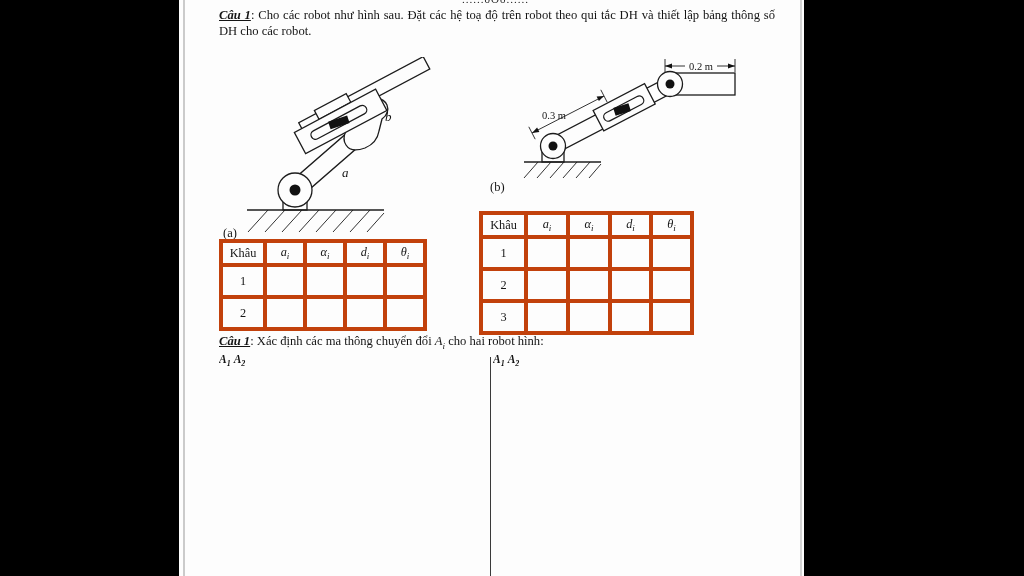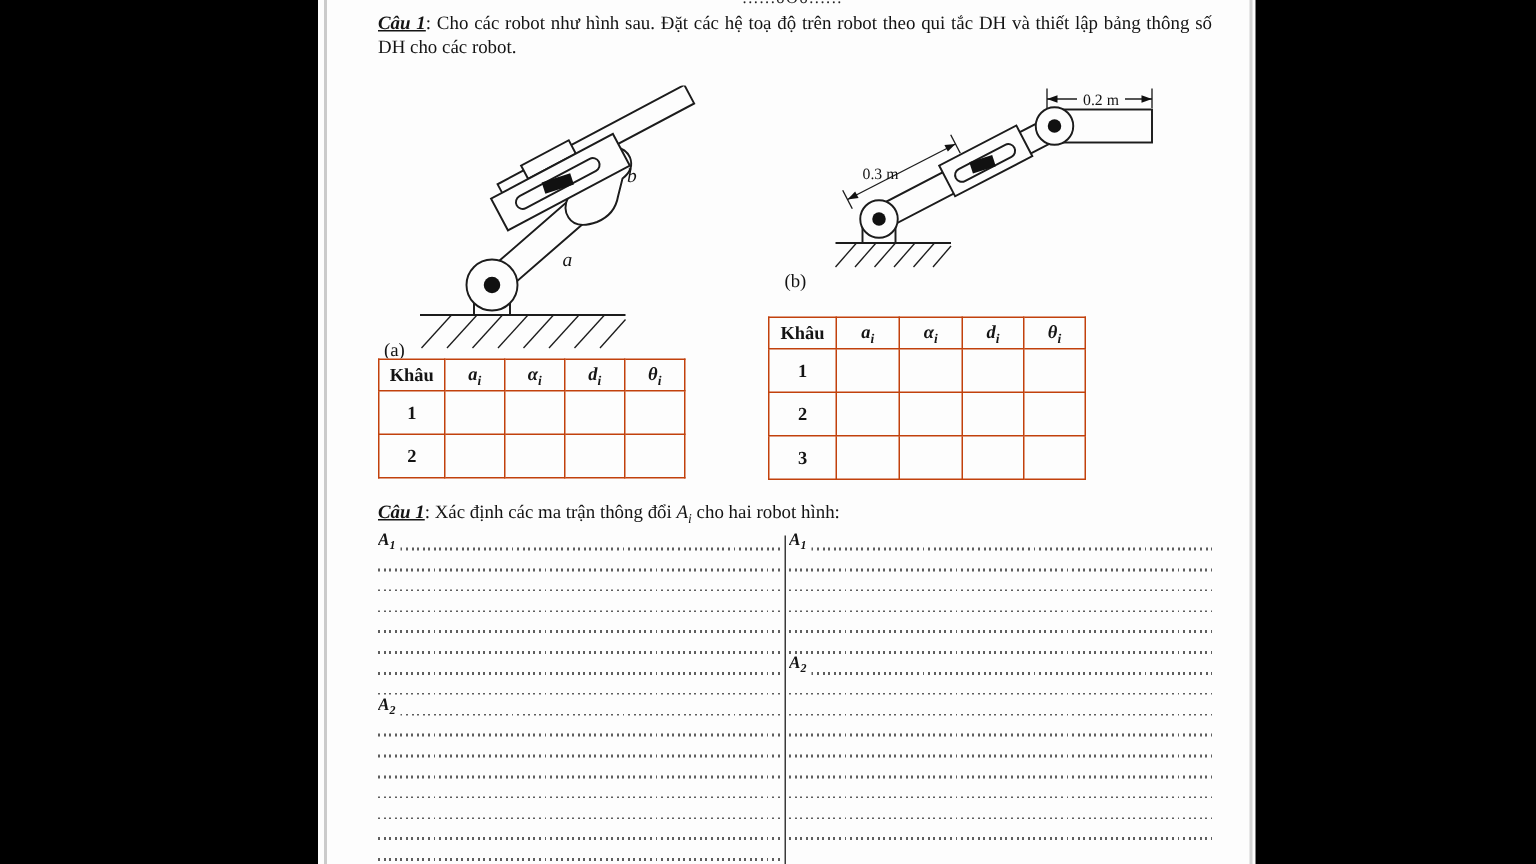--- a/index.html
+++ b/index.html
@@ -1,21 +1,21 @@
 <!DOCTYPE html>
 <html><head>
 <meta charset="utf-8">
 <style>
   html,body{margin:0;padding:0;}
   body{
     width:1024px;height:576px;overflow:hidden;position:relative;
     background:#000;font-family:"Liberation Serif", serif;color:#141414;
   }
   .page{
-    position:absolute;left:212px;top:0;width:625px;height:576px;
+    position:absolute;left:179px;top:0;width:625px;height:576px;
     background:#fdfdfd;overflow:hidden;
   }
   .edge{position:absolute;top:0;height:100%;background:#cbcbcb;}
   .edge.l{left:4px;width:2px;}
   .edge.r{right:2px;width:2px;background:#d4d4d4;}
   .top-divider{
     position:absolute;top:-7px;left:283px;font-size:11px;letter-spacing:1px;color:#222;
   }
   .q{position:absolute;left:40px;width:556px;font-size:12.6px;line-height:16.4px;}
   .q1{top:7px;text-align:justify;}
@@ -31,30 +31,30 @@
   .cap-a{left:44px;top:226px;}
   .cap-b{left:311px;top:180px;}
   svg .ln{fill:#fdfdfd;stroke:#1c1c1c;stroke-width:1.3;}
   svg .st{stroke:#1c1c1c;stroke-width:1.3;fill:none;}
   svg .thin{stroke:#1c1c1c;stroke-width:0.9;fill:none;}
   svg .blk{fill:#111;stroke:none;}
   svg text{font-family:"Liberation Serif",serif;fill:#141414;}
 
   table.dh{position:absolute;border-collapse:collapse;background:#fdfdfd;
     font-size:12.3px;text-align:center;}
-  table.dh th,table.dh td{border:1px solid #c2410c;font-weight:bold;padding:0;}
+  table.dh th,table.dh td{border:4px solid #c2410c;font-weight:normal;padding:0;}
   table.dh th{height:20px;}
   table.dh td{height:28px;}
   table.dh th i sub,{font-size:9px;}
   table.dh sub{font-size:9px;}
   .dh-a{left:40px;top:239px;}
   .dh-b{left:300px;top:211px;}
 
   .answers{position:absolute;left:40px;top:355px;width:556px;height:221px;display:flex;}
-  .ans-col{display:flex;flex-direction:column;overflow:hidden;}
+  .ans-col{display:flex;overflow:hidden;}
   .ans-left{width:268px;}
   .ans-divider{width:1px;background:#3a3a3a;margin:2px 2px 0 3px;}
   .ans-right{flex:1;}
   .ans-row{height:13.8px;display:flex;align-items:flex-end;flex:none;}
   .ans-label{font-style:italic;font-weight:bold;font-size:11.5px;line-height:10px;padding-right:3px;}
   .ans-label sub{font-size:8px;}
   .leader{flex:1;height:1.6px;margin-bottom:2px;
     background:repeating-linear-gradient(90deg,#5e5e5e 0 1.3px,transparent 1.3px 3.7px);}
 </style>
 </head>
@@ -231,21 +231,21 @@
           <td>3</td>
           <td></td>
           <td></td>
           <td></td>
           <td></td>
         </tr>
       </tbody>
   </table>
 
   <div class="q q2">
-    <span class="q-label">Câu 1</span><span>: Xác định các ma trận thông đổi </span><i class="mvar"><span>A</span><sub>i</sub></i><span> cho hai robot hình:</span>
+    <span class="q-label">Câu 1</span><span>: Xác định các ma thông chuyển đổi </span><i class="mvar"><span>A</span><sub>i</sub></i><span> cho hai robot hình:</span>
   </div>
 
   <div class="answers">
     <div class="ans-col ans-left">
         <div class="ans-row">
           <span class="ans-label">A<sub>1</sub></span>
           <span class="leader"></span>
         </div>
         <div class="ans-row">
           <span class="leader"></span>

